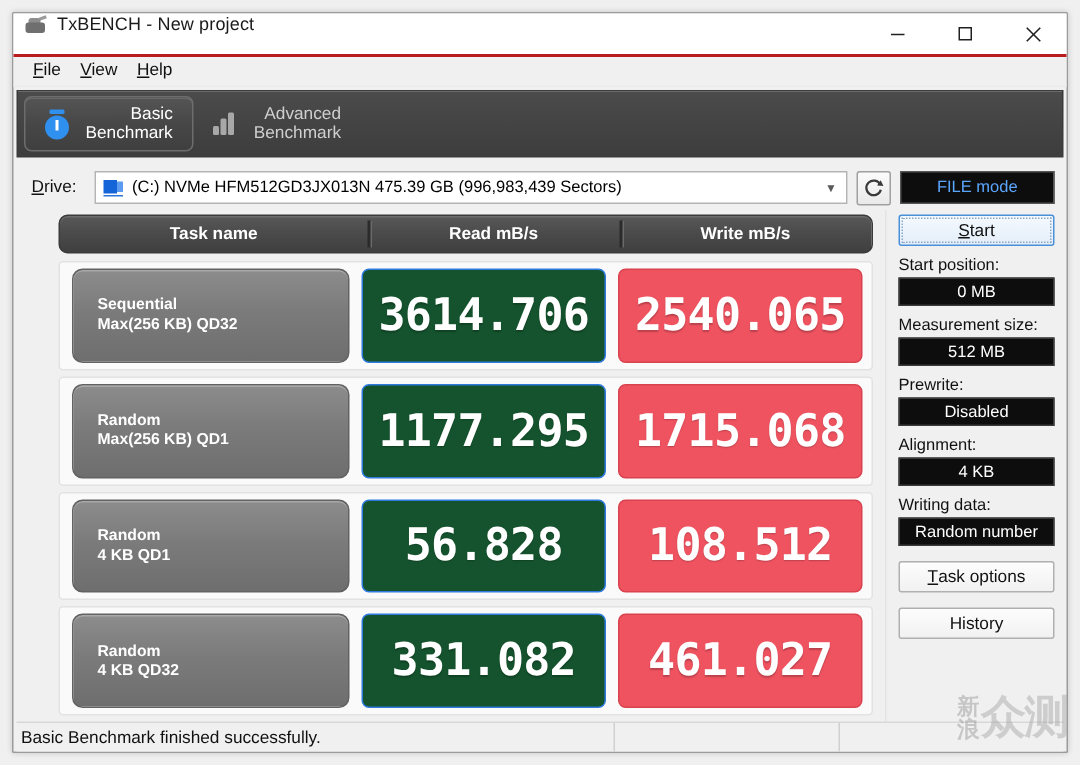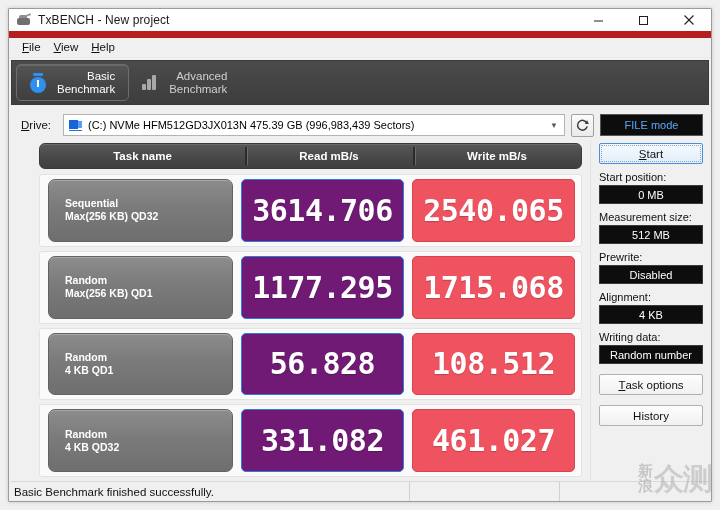--- a/index.html
+++ b/index.html
@@ -24,23 +24,23 @@
     border: 1px solid #9b9b9b;
     border-radius: 1px;
     display: flex; flex-direction: column;
     box-shadow: 0 0 4px rgba(0,0,0,0.18);
   }
 
   
   .titlebar {
     height: 29px;
     background: #ffffff;
-    display: flex; align-items: center;
+    display: flex; align-items: flex-start;
     flex: none;
-    border-bottom: 7px solid #b91c1c;
+    border-bottom: 2px solid #b91c1c;
   }
   .title-icon {
     width: 16px; height: 16px;
     margin-left: 7px; margin-right: 6px;
     position: relative; flex: none;
   }
   .title-icon .tbody {
     position: absolute; left: 1px; top: 6px;
     width: 13px; height: 7px;
     background: #6f6f6f; border-radius: 2px;
@@ -294,21 +294,21 @@
     flex: 1; height: 100%;
     margin-left: 8px;
     border-radius: 5px;
     display: flex; align-items: center; justify-content: center;
     color: #ffffff;
     font-family: "DejaVu Sans Mono", monospace;
     font-size: 30px; font-weight: bold;
     letter-spacing: -0.5px;
     text-shadow: 0 1px 1px rgba(0,0,0,0.22);
   }
-  .valbox.read { background: #701a75; border: 1px solid #2f7ade; }
+  .valbox.read { background: #14532d; border: 1px solid #2f7ade; }
   .valbox.write { background: #ef5360; border: 1px solid #d9434f; }
 
   
   .side {
     flex: 0 0 113px;
     display: flex; flex-direction: column;
     padding-left: 8px;
     padding-top: 3px;
     border-left: 1px solid #e3e3e3;
     margin-left: 8px;

